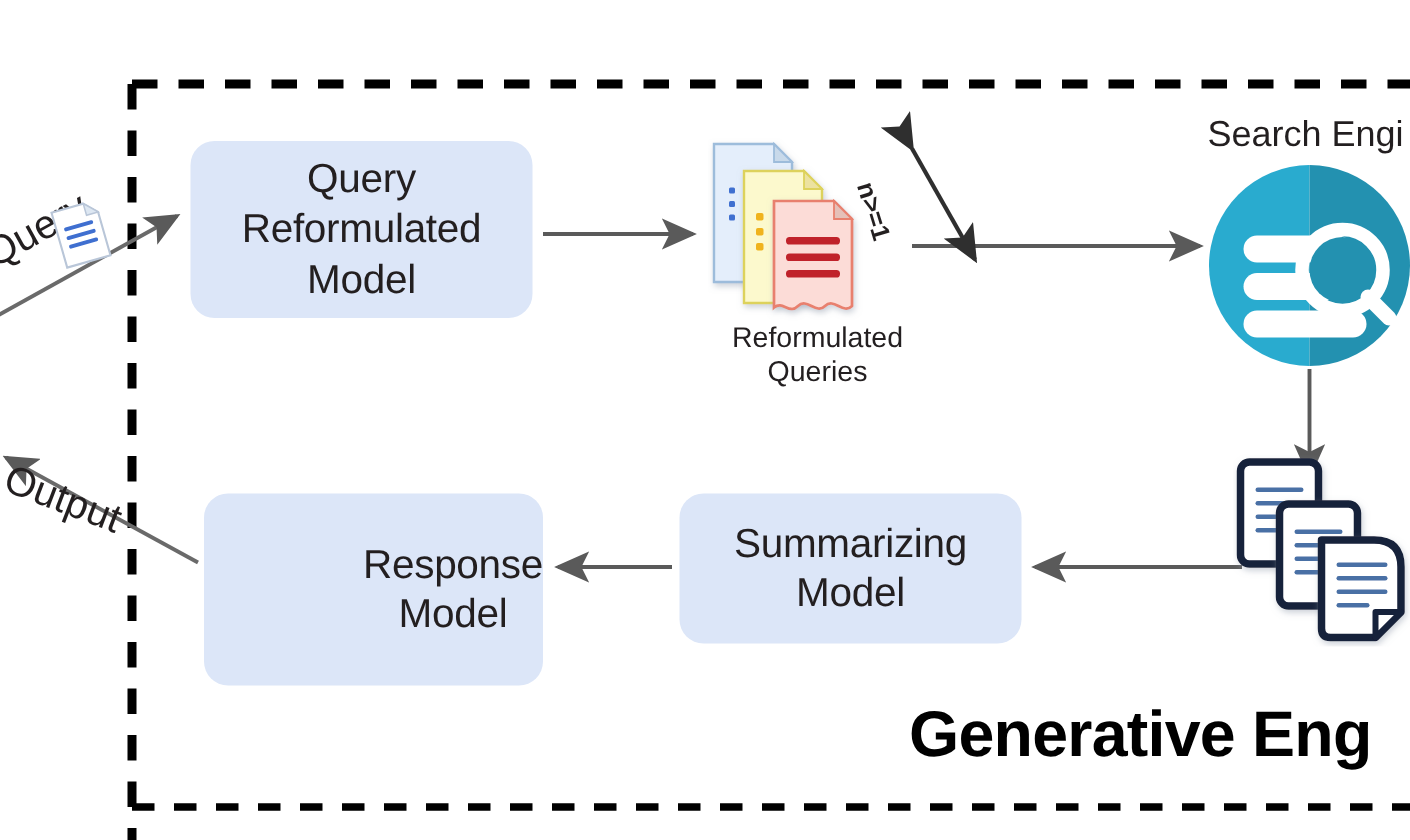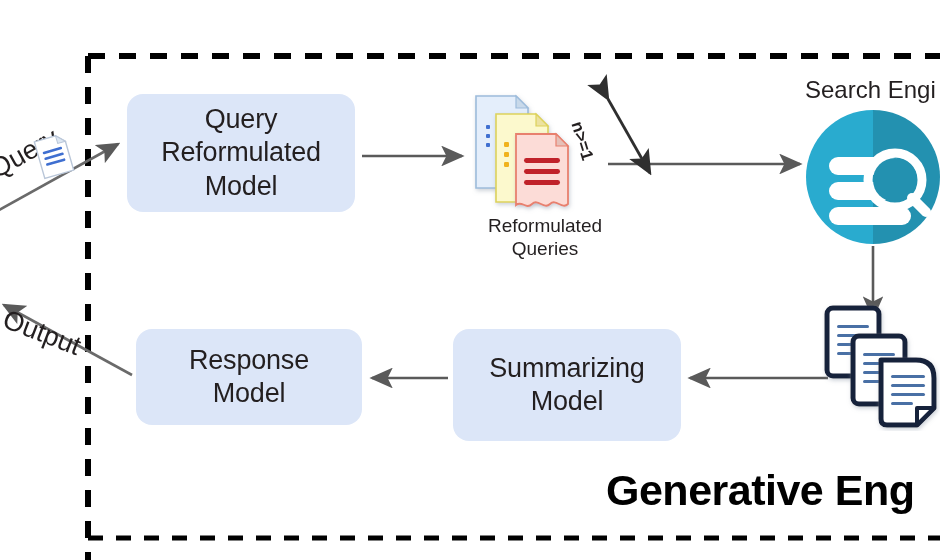--- a/index.html
+++ b/index.html
@@ -36,25 +36,26 @@
     color: #231f20;
     font-family: "Liberation Sans", sans-serif;
     line-height: 1.24;
     letter-spacing: -0.2px;
   }
   #box-query-reformulating {
     left: 127px; top: 94px; width: 228px; height: 118px;
     font-size: 27px;
   }
   #box-response {
-    left: 136px; top: 329px; width: 226px; height: 96px;
-    font-size: 27px;
+    left: 136px; top: 329px; width: 226px; height: 128px;
+    font-size: 27px;
+    justify-content: flex-end;
   }
   #box-summarizing {
-    left: 453px; top: 329px; width: 228px; height: 112px;
+    left: 453px; top: 329px; width: 228px; height: 100px;
     font-size: 27px;
   }
   
   .plain-label {
     position: absolute;
     color: #231f20;
     font-family: "Liberation Sans", sans-serif;
     text-align: center;
     line-height: 1.2;
     white-space: nowrap;

